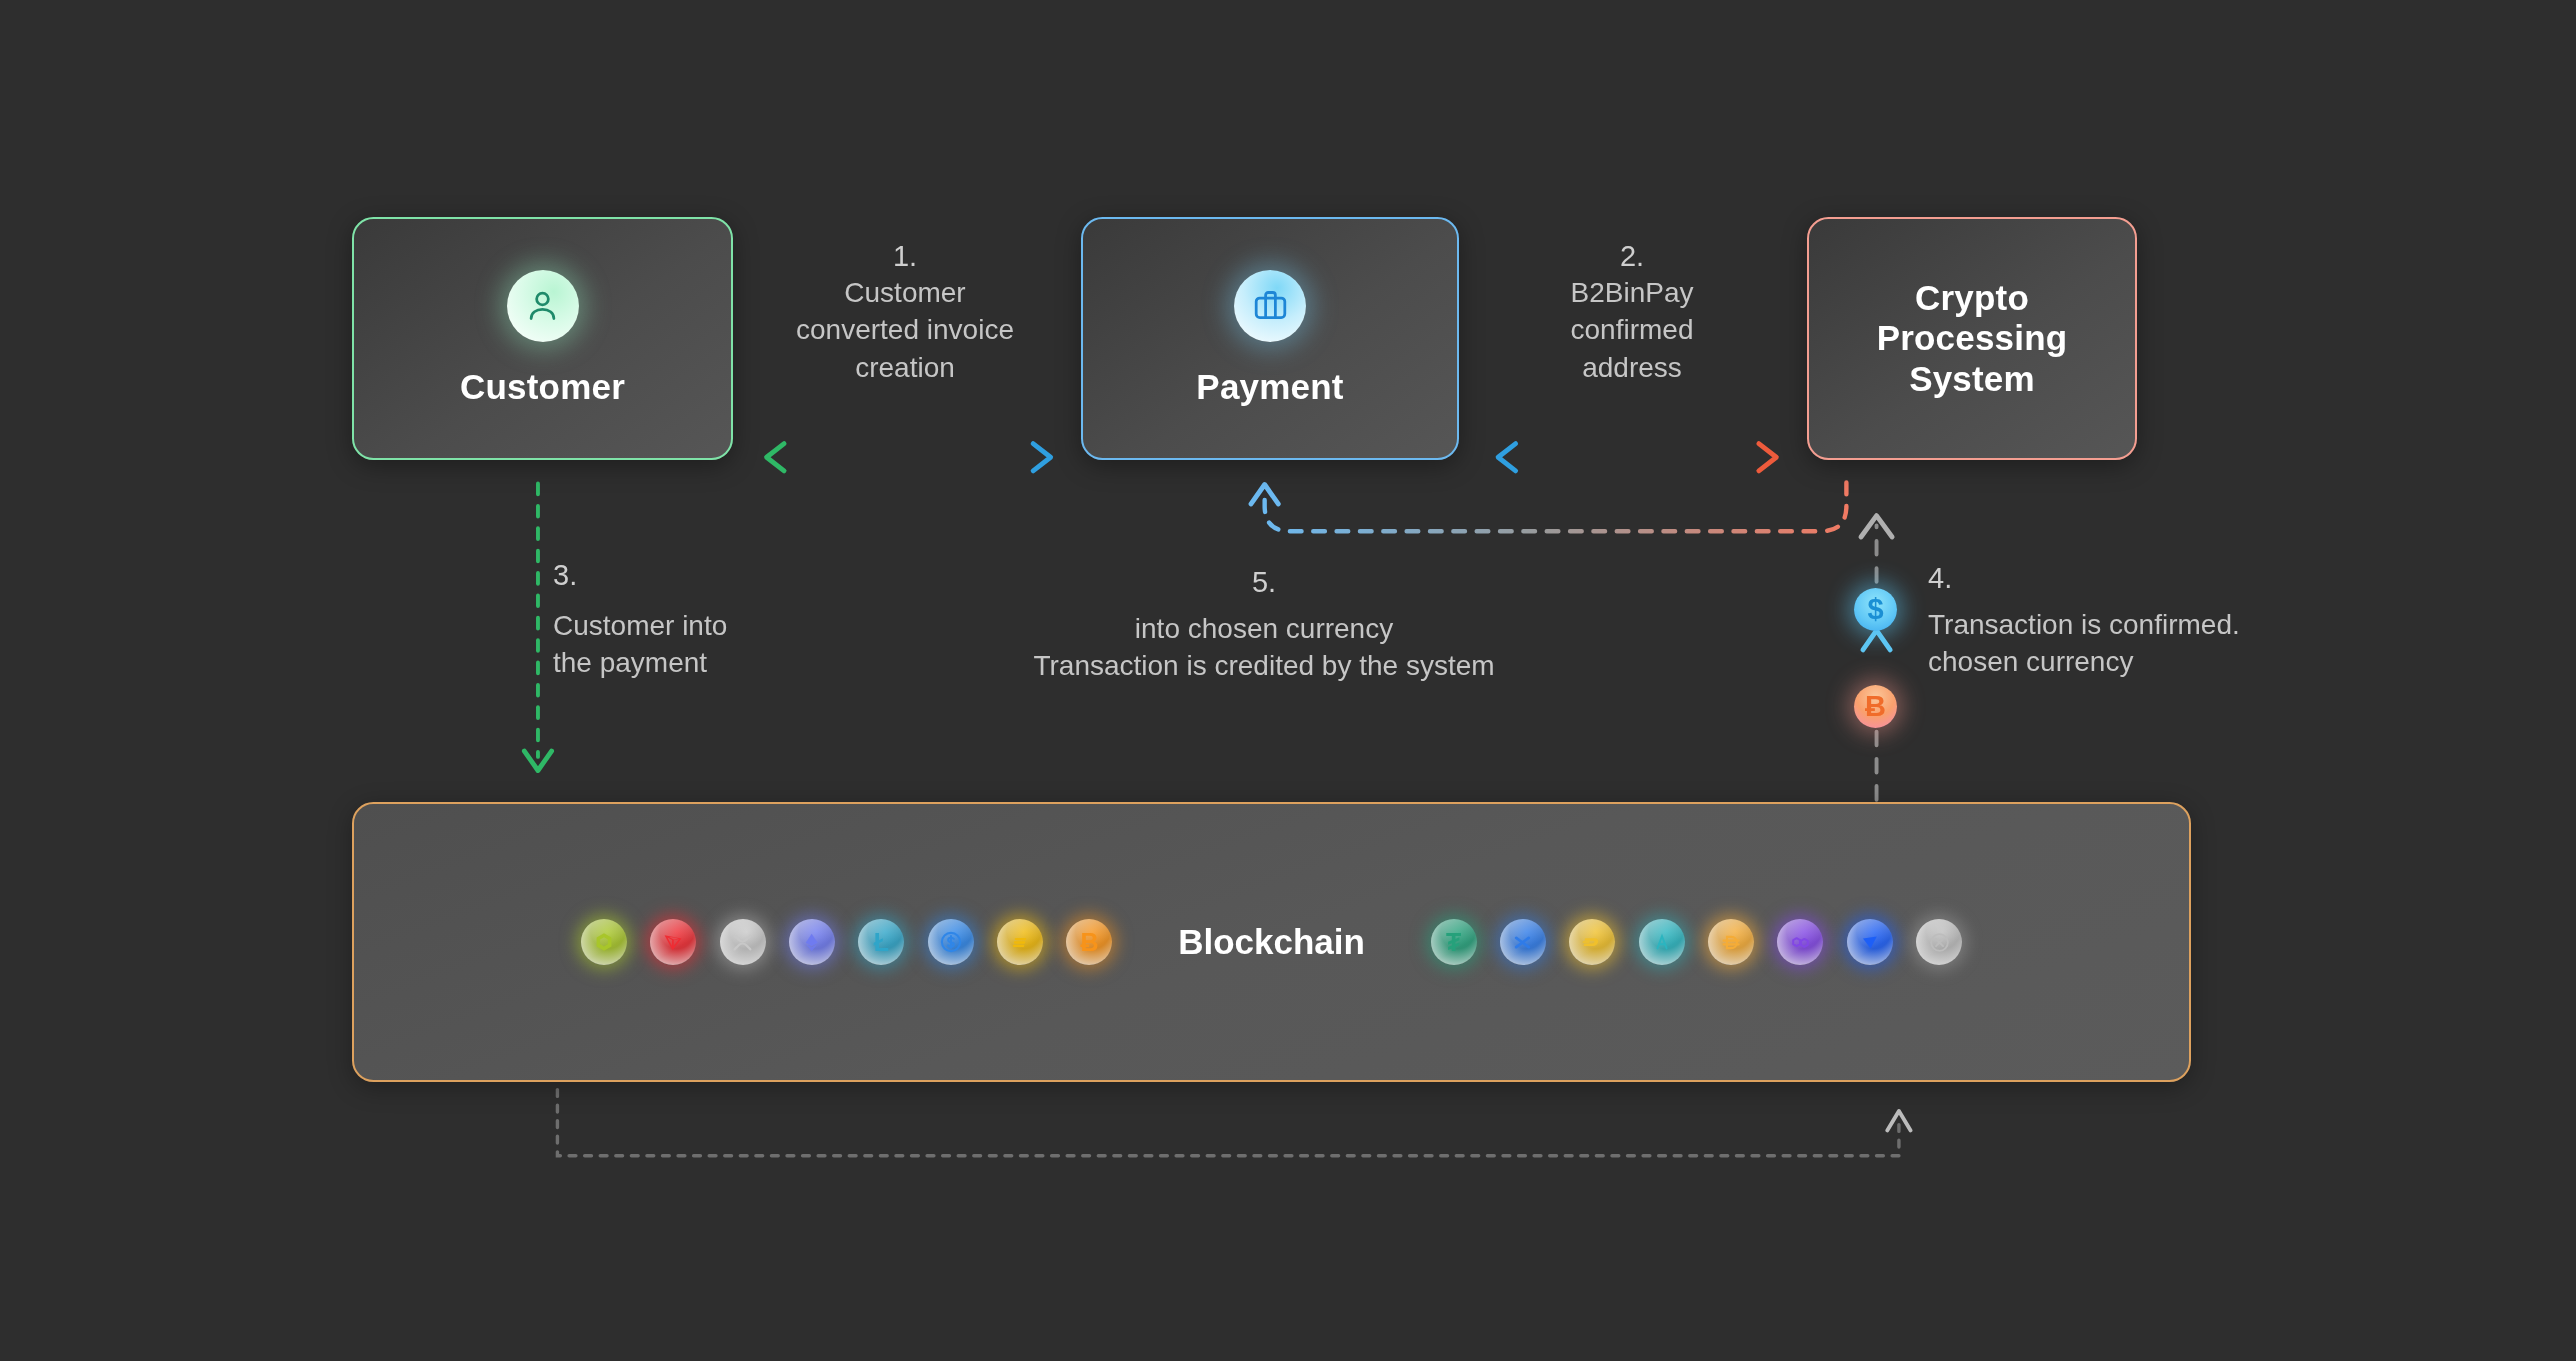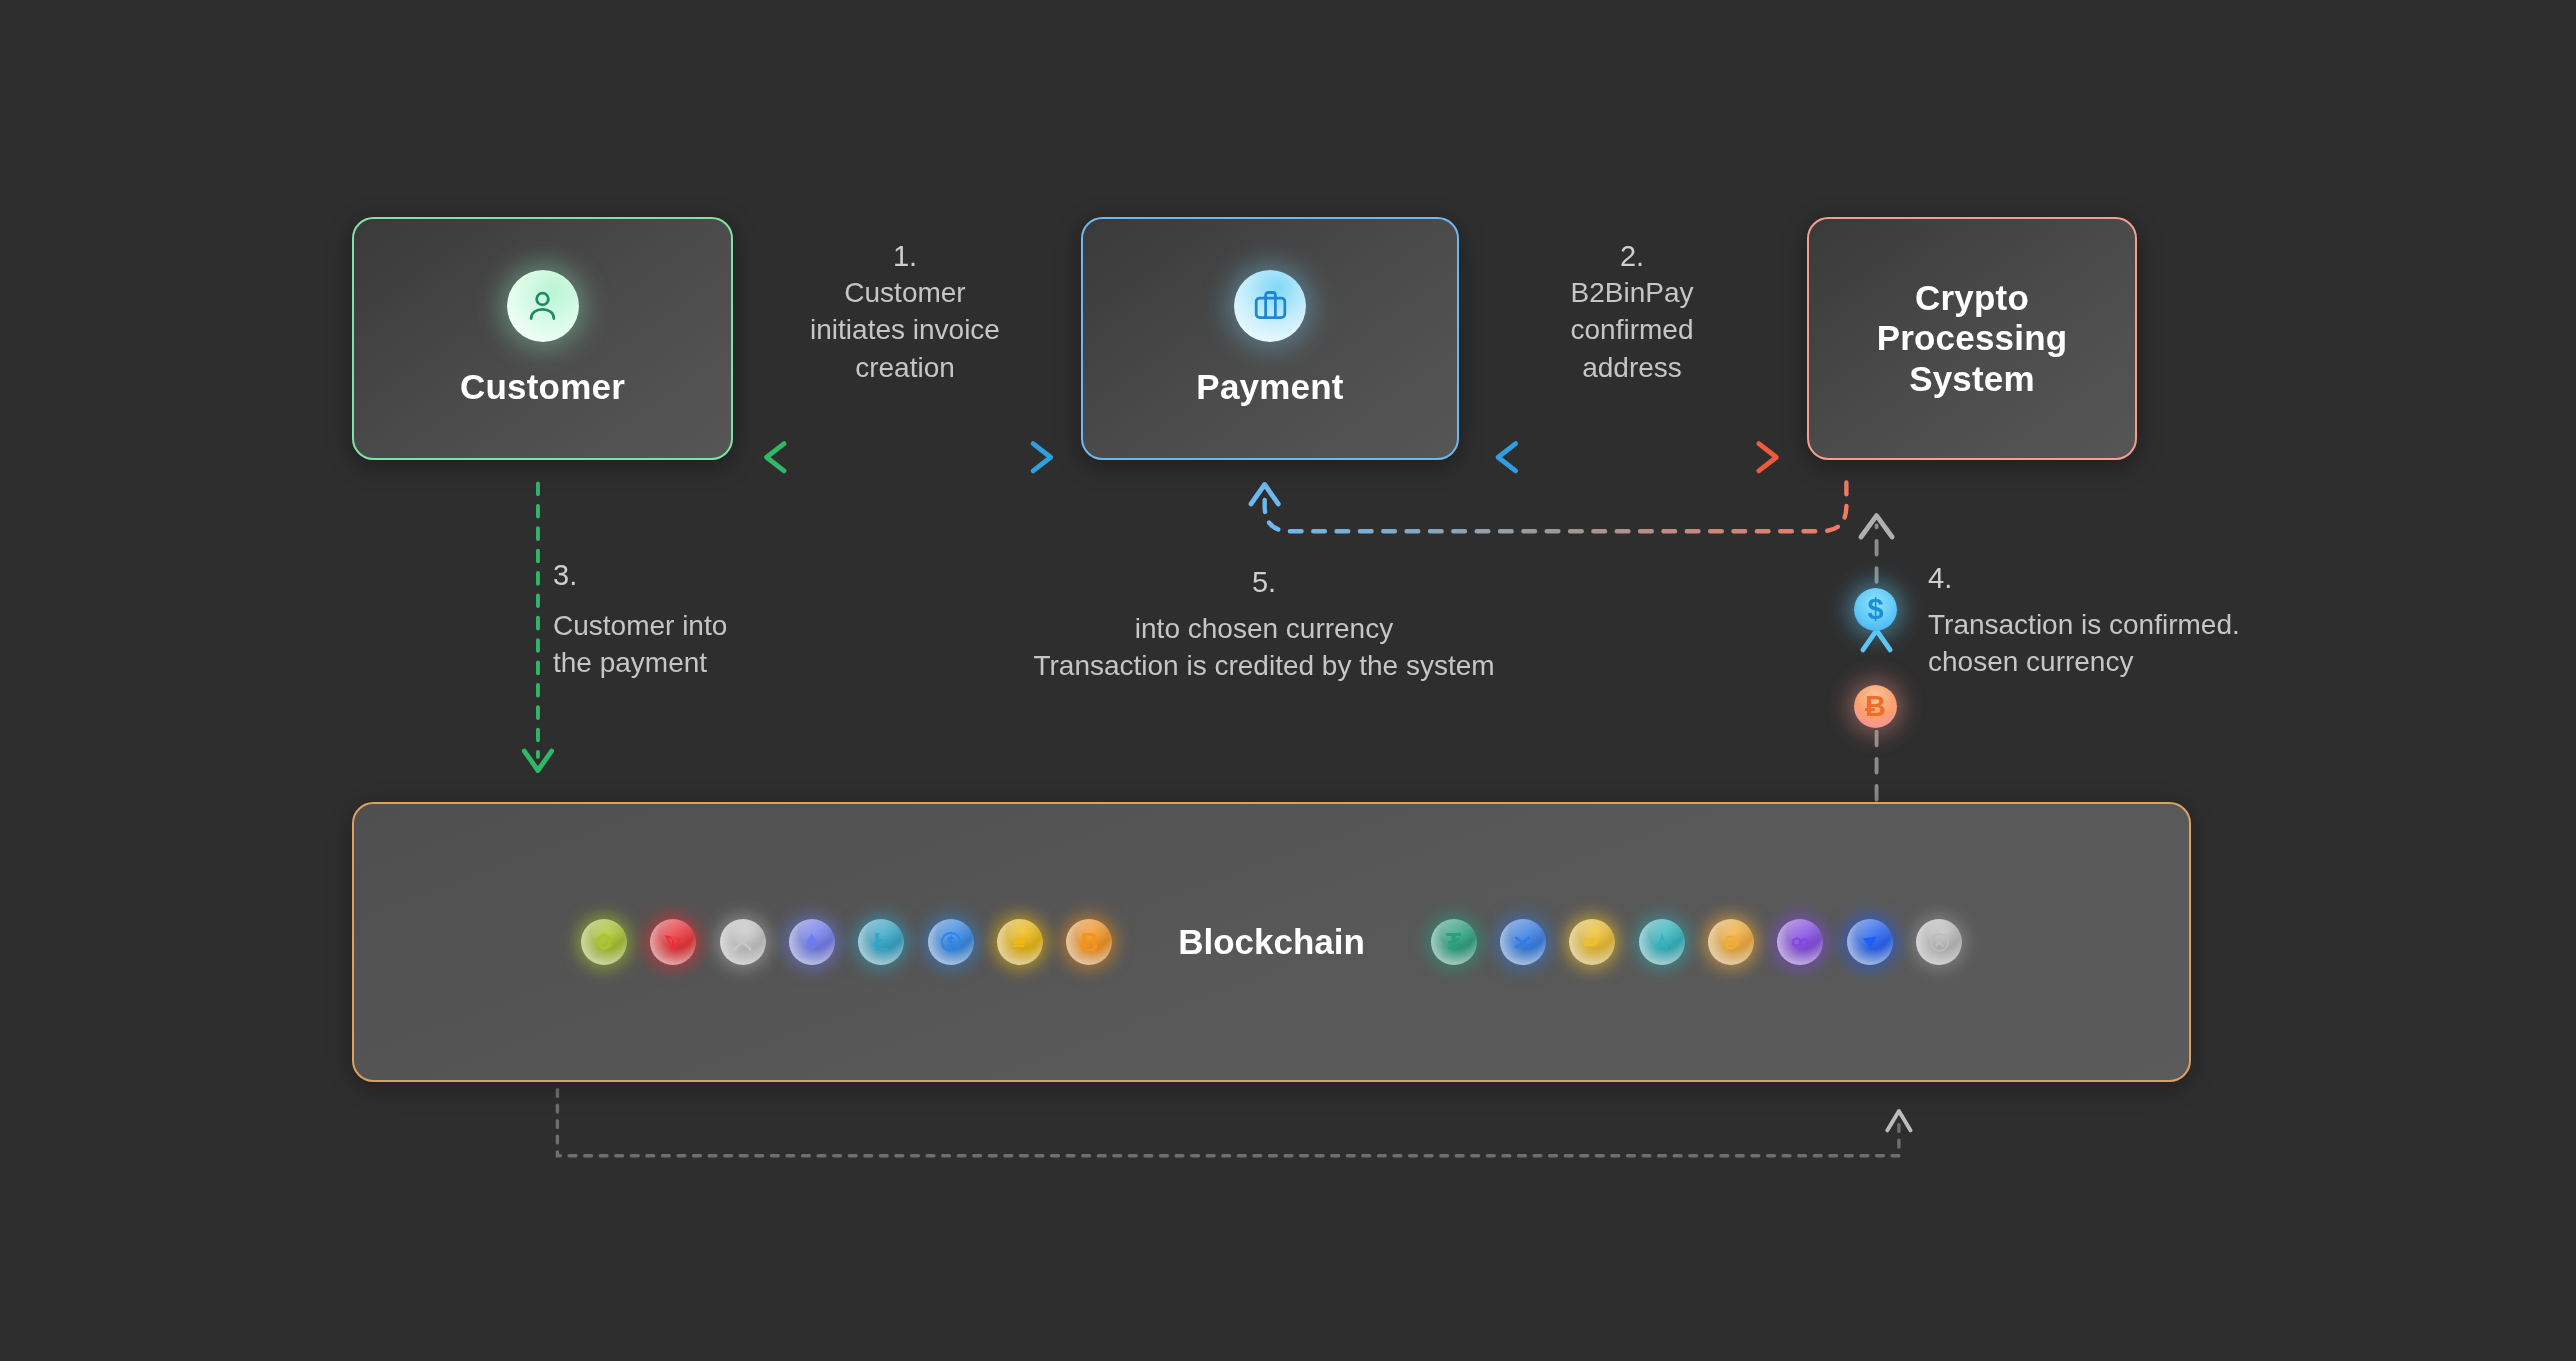--- a/index.html
+++ b/index.html
@@ -196,21 +196,21 @@
     <div class="card-title">Payment</div>
   </div>
 
   <div class="card" id="card-crypto">
     <div class="card-title" style="max-width:233px;">Crypto Processing System</div>
   </div>
 
   <div class="step center" id="step1">
     <div class="num">1.</div>
     <div class="txt">Customer</div>
-    <div class="txt">initiates invoice</div>
+    <div class="txt">converted invoice</div>
     <div class="txt">creation</div>
   </div>
 
   <div class="step center" id="step2">
     <div class="num">2.</div>
     <div class="txt">B2BinPay</div>
     <div class="txt">confirmed</div>
     <div class="txt">address</div>
   </div>
 

